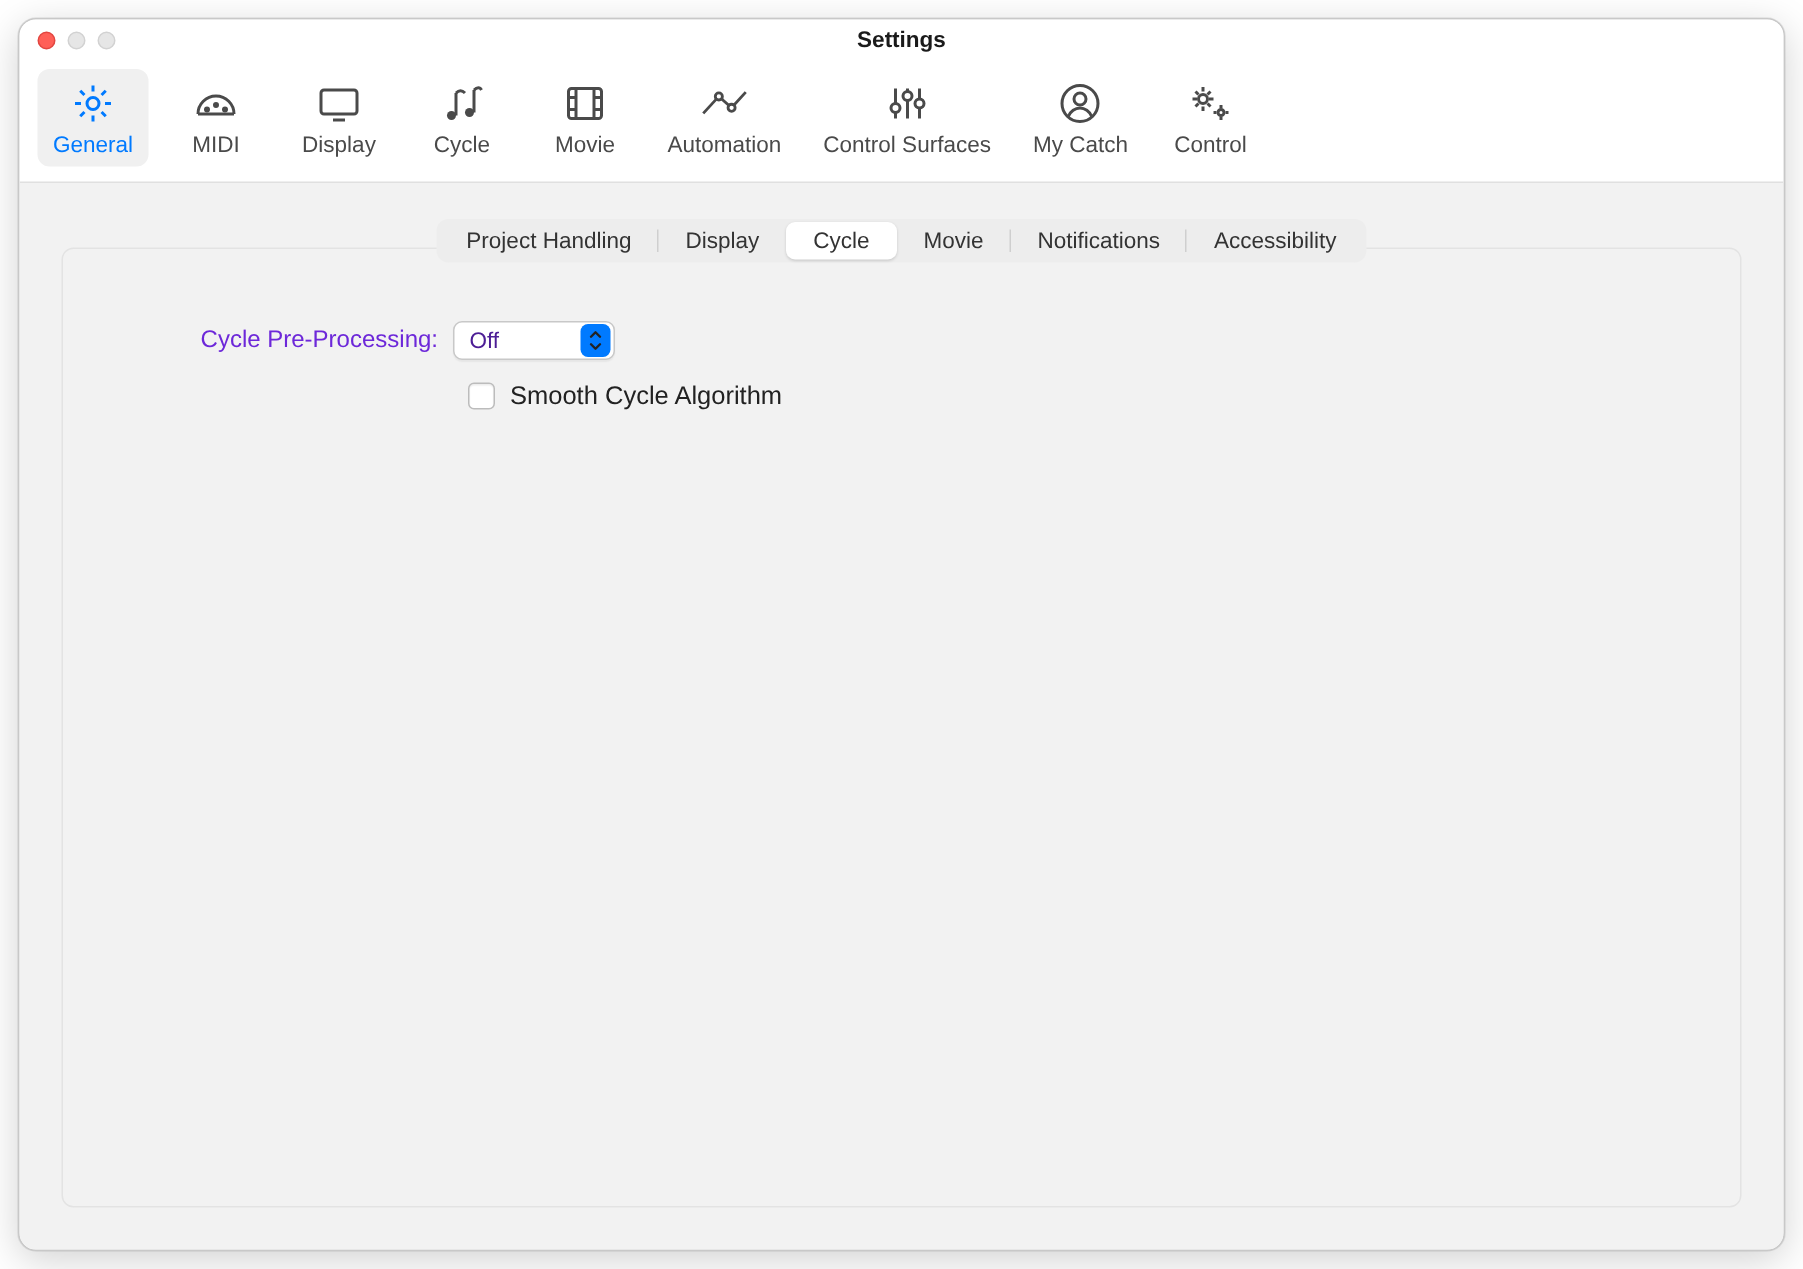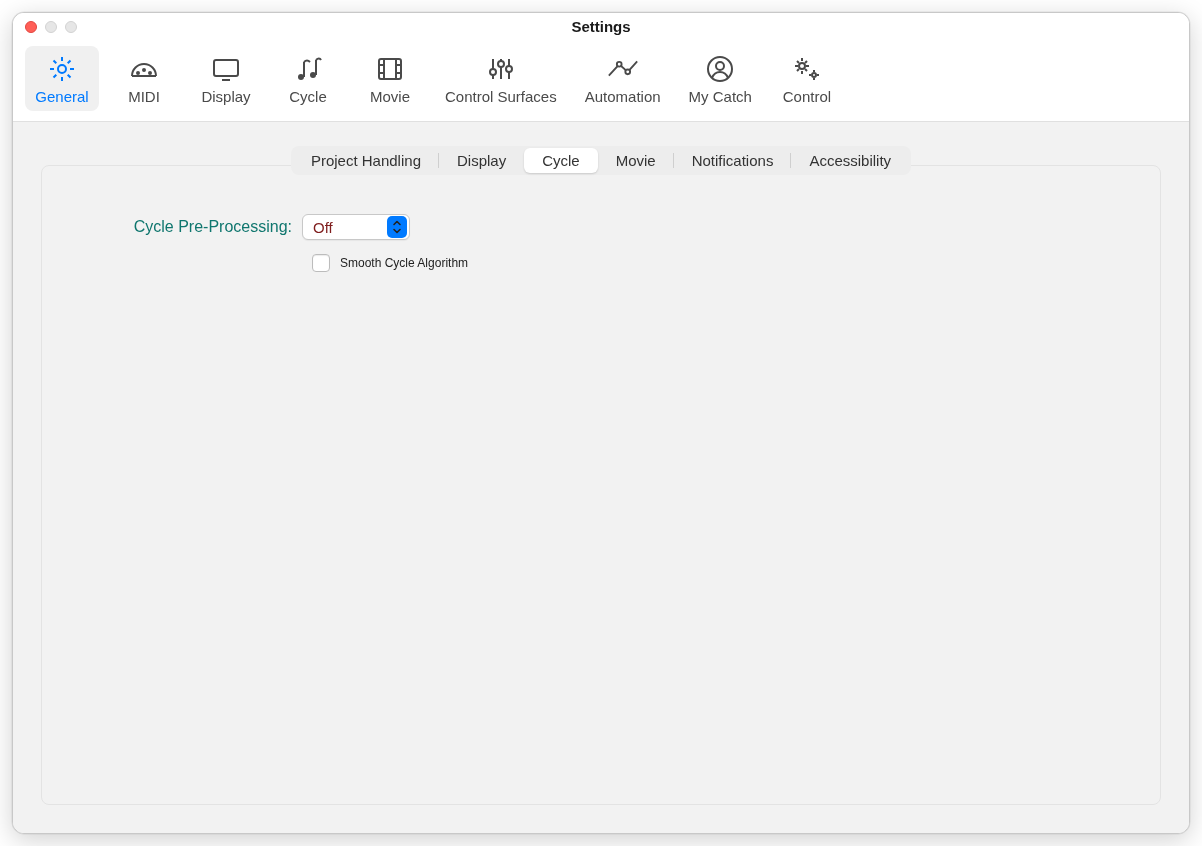--- a/index.html
+++ b/index.html
@@ -147,57 +147,57 @@
   .form-row {
     display: flex;
     align-items: center;
     margin-bottom: 14px;
   }
   .form-label {
     width: 230px;
     text-align: right;
     padding-right: 10px;
     font-size: 16px;
-    color: #0f766e;
+    color: #6d28d9;
   }
   .form-control { }
 
   .popup {
     display: inline-flex;
     align-items: center;
     background: #fff;
     border: 0.5px solid #c8c8c8;
     border-radius: 6px;
     height: 26px;
     min-width: 108px;
     padding-left: 10px;
     font-size: 15px;
     box-shadow: 0 1px 1px rgba(0,0,0,0.05);
   }
-  .popup-value { flex:1; color:#7f1d1d; }
+  .popup-value { flex:1; color:#4c1d95; }
   .popup-arrows {
     width: 20px;
     height: 22px;
     margin: 0 2px 0 8px;
     border-radius: 5px;
     background: var(--accent-blue);
     display: flex;
     flex-direction: column;
     align-items: center;
     justify-content: center;
     gap: 0px;
   }
   .popup-arrows svg { display:block; }
 
   .checkbox-row {
     display: flex;
     align-items: center;
     margin-left: 240px;
     gap: 10px;
-    font-size: 12px;
+    font-size: 17px;
     color: #222;
   }
   .mac-checkbox {
     width: 18px;
     height: 18px;
     border-radius: 4px;
     background: #fff;
     border: 0.5px solid #bcbcbc;
     box-shadow: inset 0 1px 1px rgba(0,0,0,0.08);
   }
@@ -272,39 +272,39 @@
         <svg width="30" height="30" viewBox="0 0 30 30" fill="none" stroke-width="2">
           <rect x="4" y="5" width="22" height="20" rx="2"></rect>
           <path d="M9 5v20M21 5v20M4 11h5M4 19h5M21 11h5M21 19h5"></path>
         </svg>
       </span>
       <span class="toolbar-label">Movie</span>
     </div>
 
     <div class="toolbar-item">
       <span class="toolbar-icon">
+        <svg width="36" height="30" viewBox="0 0 36 30" fill="none" stroke-width="2">
+          <path d="M3 22L14 10L23 18L33 7"></path>
+          <circle cx="14" cy="10" r="2.5" fill="#fff"></circle>
+          <circle cx="23" cy="18" r="2.5" fill="#fff"></circle>
+        </svg>
+      </span>
+      <span class="toolbar-label">Automation</span>
+    </div>
+
+    <div class="toolbar-item">
+      <span class="toolbar-icon">
         <svg width="32" height="30" viewBox="0 0 32 30" fill="none" stroke-width="2">
           <path d="M8 5v20M16 5v20M24 5v20"></path>
           <circle cx="8" cy="18" r="3" fill="#fff"></circle>
           <circle cx="16" cy="10" r="3" fill="#fff"></circle>
           <circle cx="24" cy="15" r="3" fill="#fff"></circle>
         </svg>
       </span>
       <span class="toolbar-label">Control Surfaces</span>
-    </div>
-
-    <div class="toolbar-item">
-      <span class="toolbar-icon">
-        <svg width="36" height="30" viewBox="0 0 36 30" fill="none" stroke-width="2">
-          <path d="M3 22L14 10L23 18L33 7"></path>
-          <circle cx="14" cy="10" r="2.5" fill="#fff"></circle>
-          <circle cx="23" cy="18" r="2.5" fill="#fff"></circle>
-        </svg>
-      </span>
-      <span class="toolbar-label">Automation</span>
     </div>
 
     <div class="toolbar-item">
       <span class="toolbar-icon">
         <svg width="30" height="30" viewBox="0 0 30 30" fill="none" stroke-width="2">
           <circle cx="15" cy="15" r="12"></circle>
           <circle cx="15" cy="12" r="4"></circle>
           <path d="M7 24c1.5-4 5-6 8-6s6.5 2 8 6"></path>
         </svg>
       </span>

